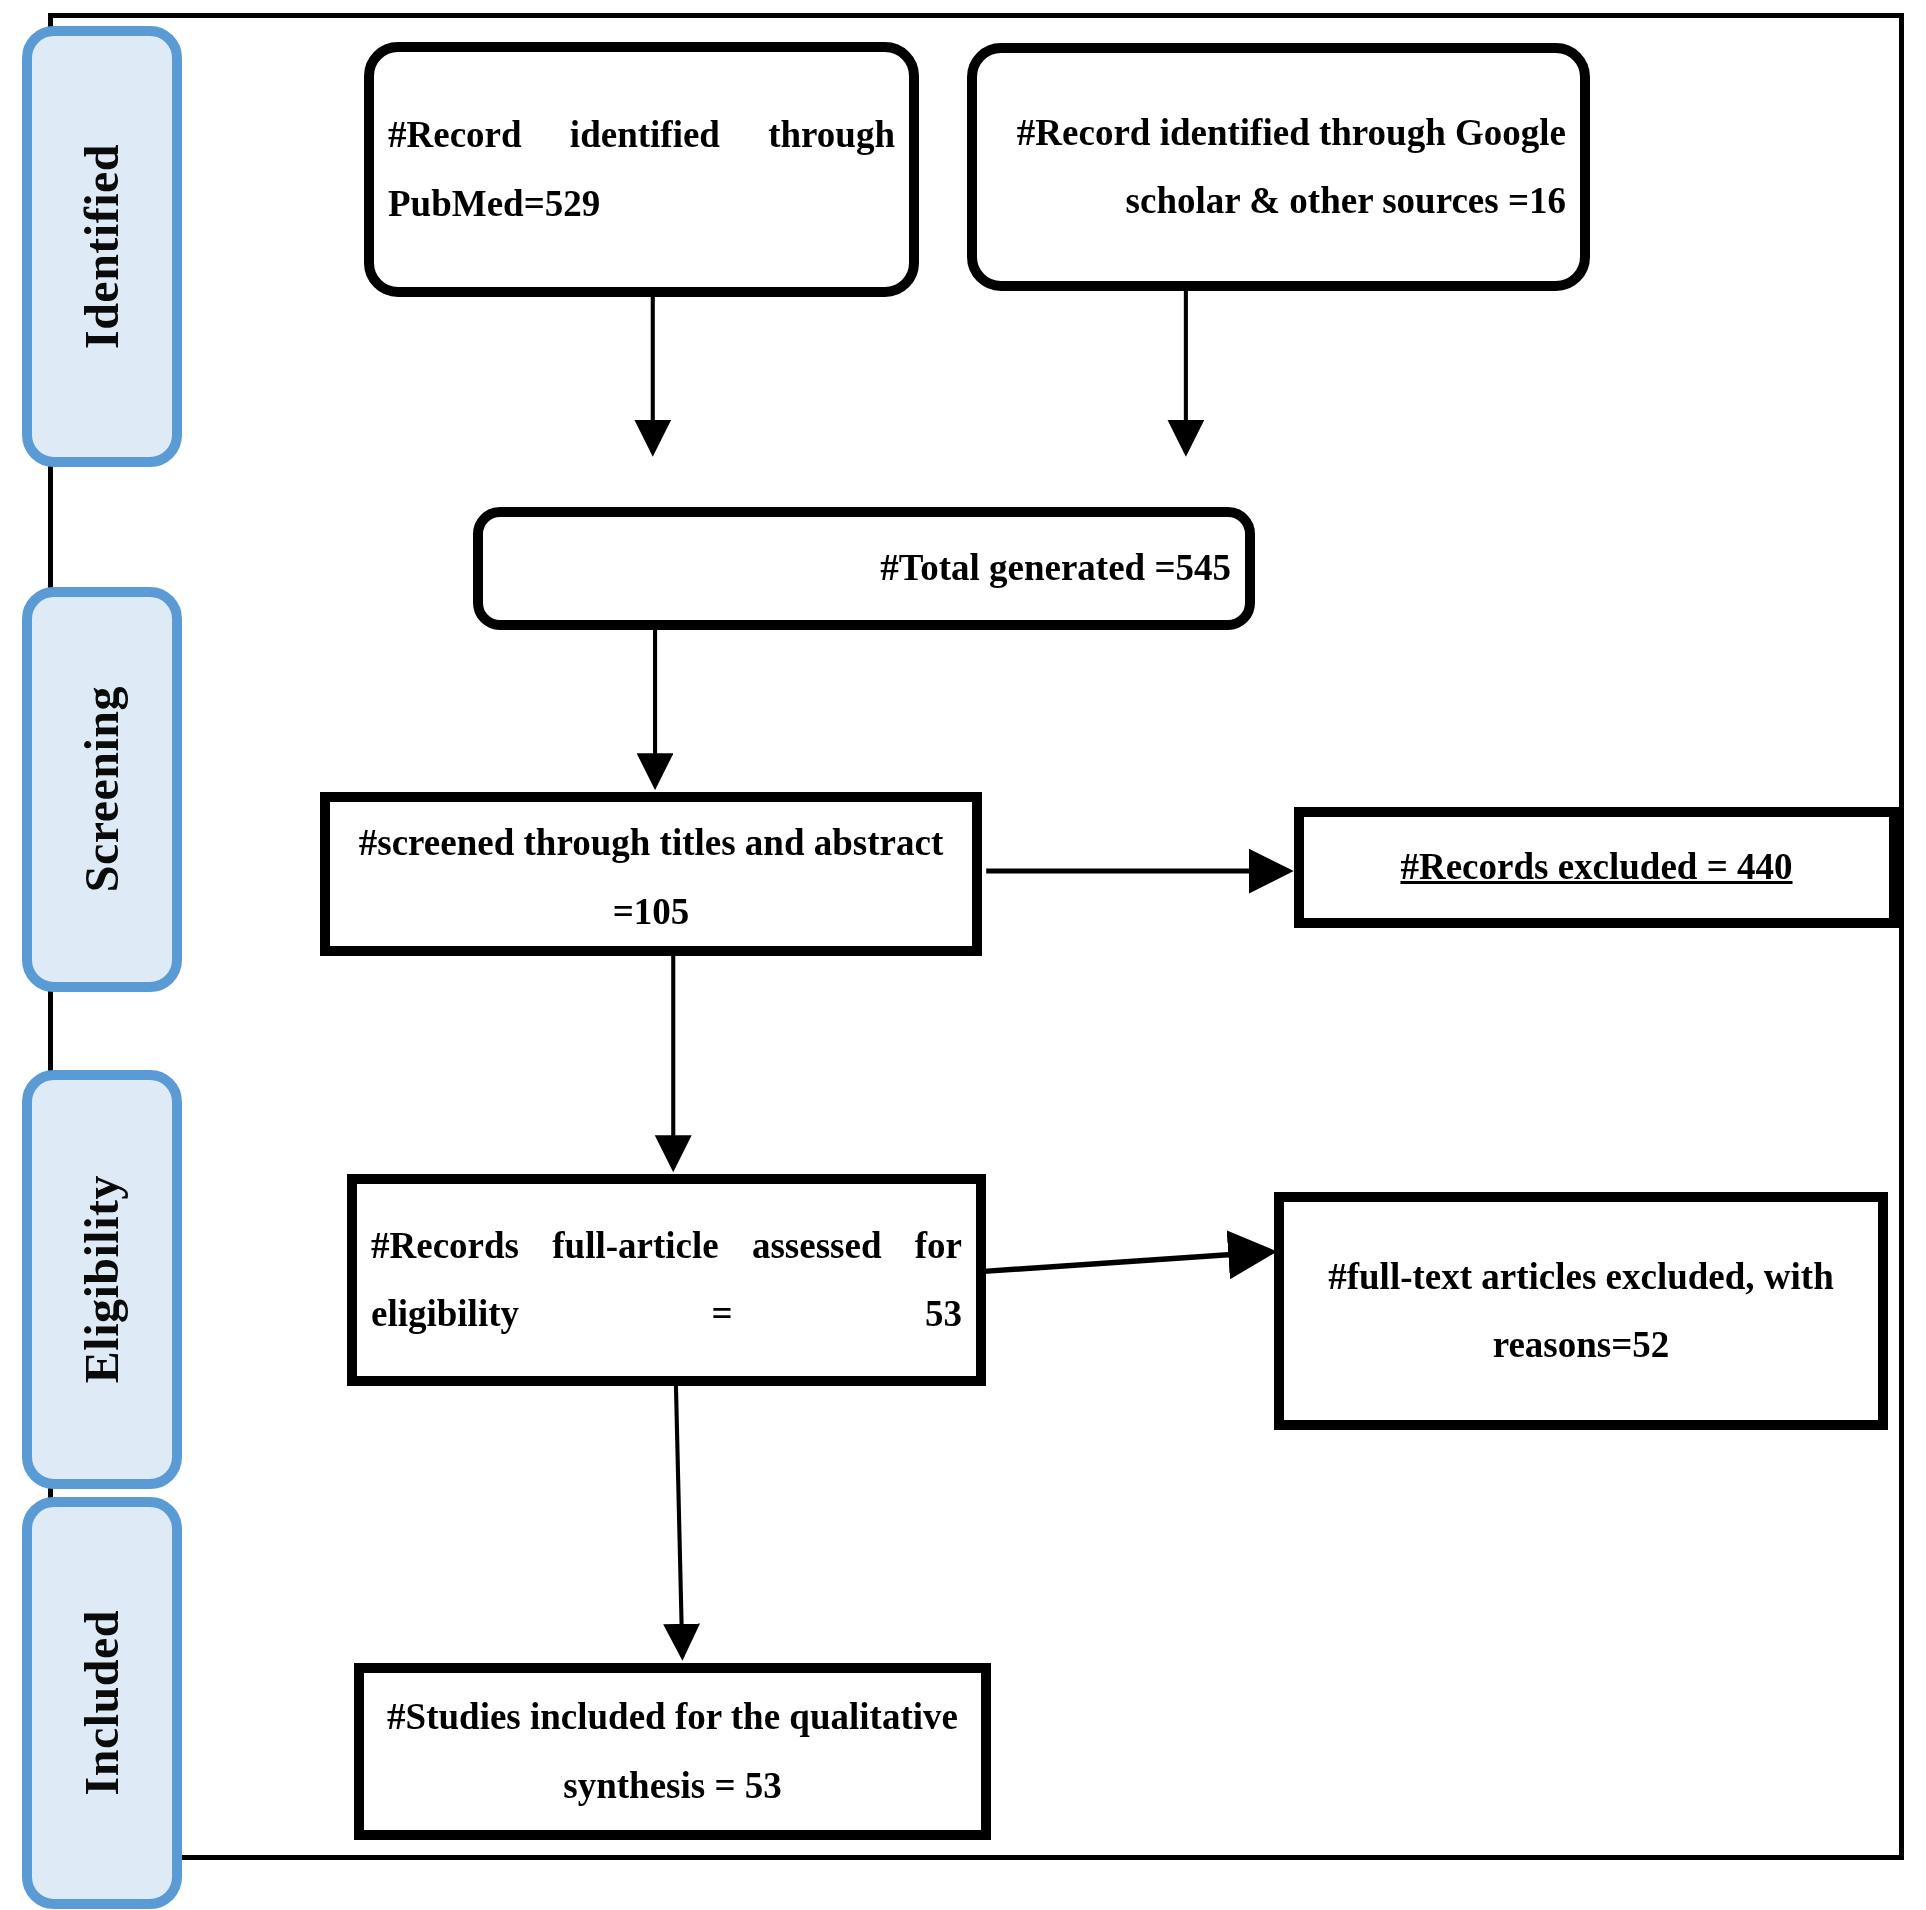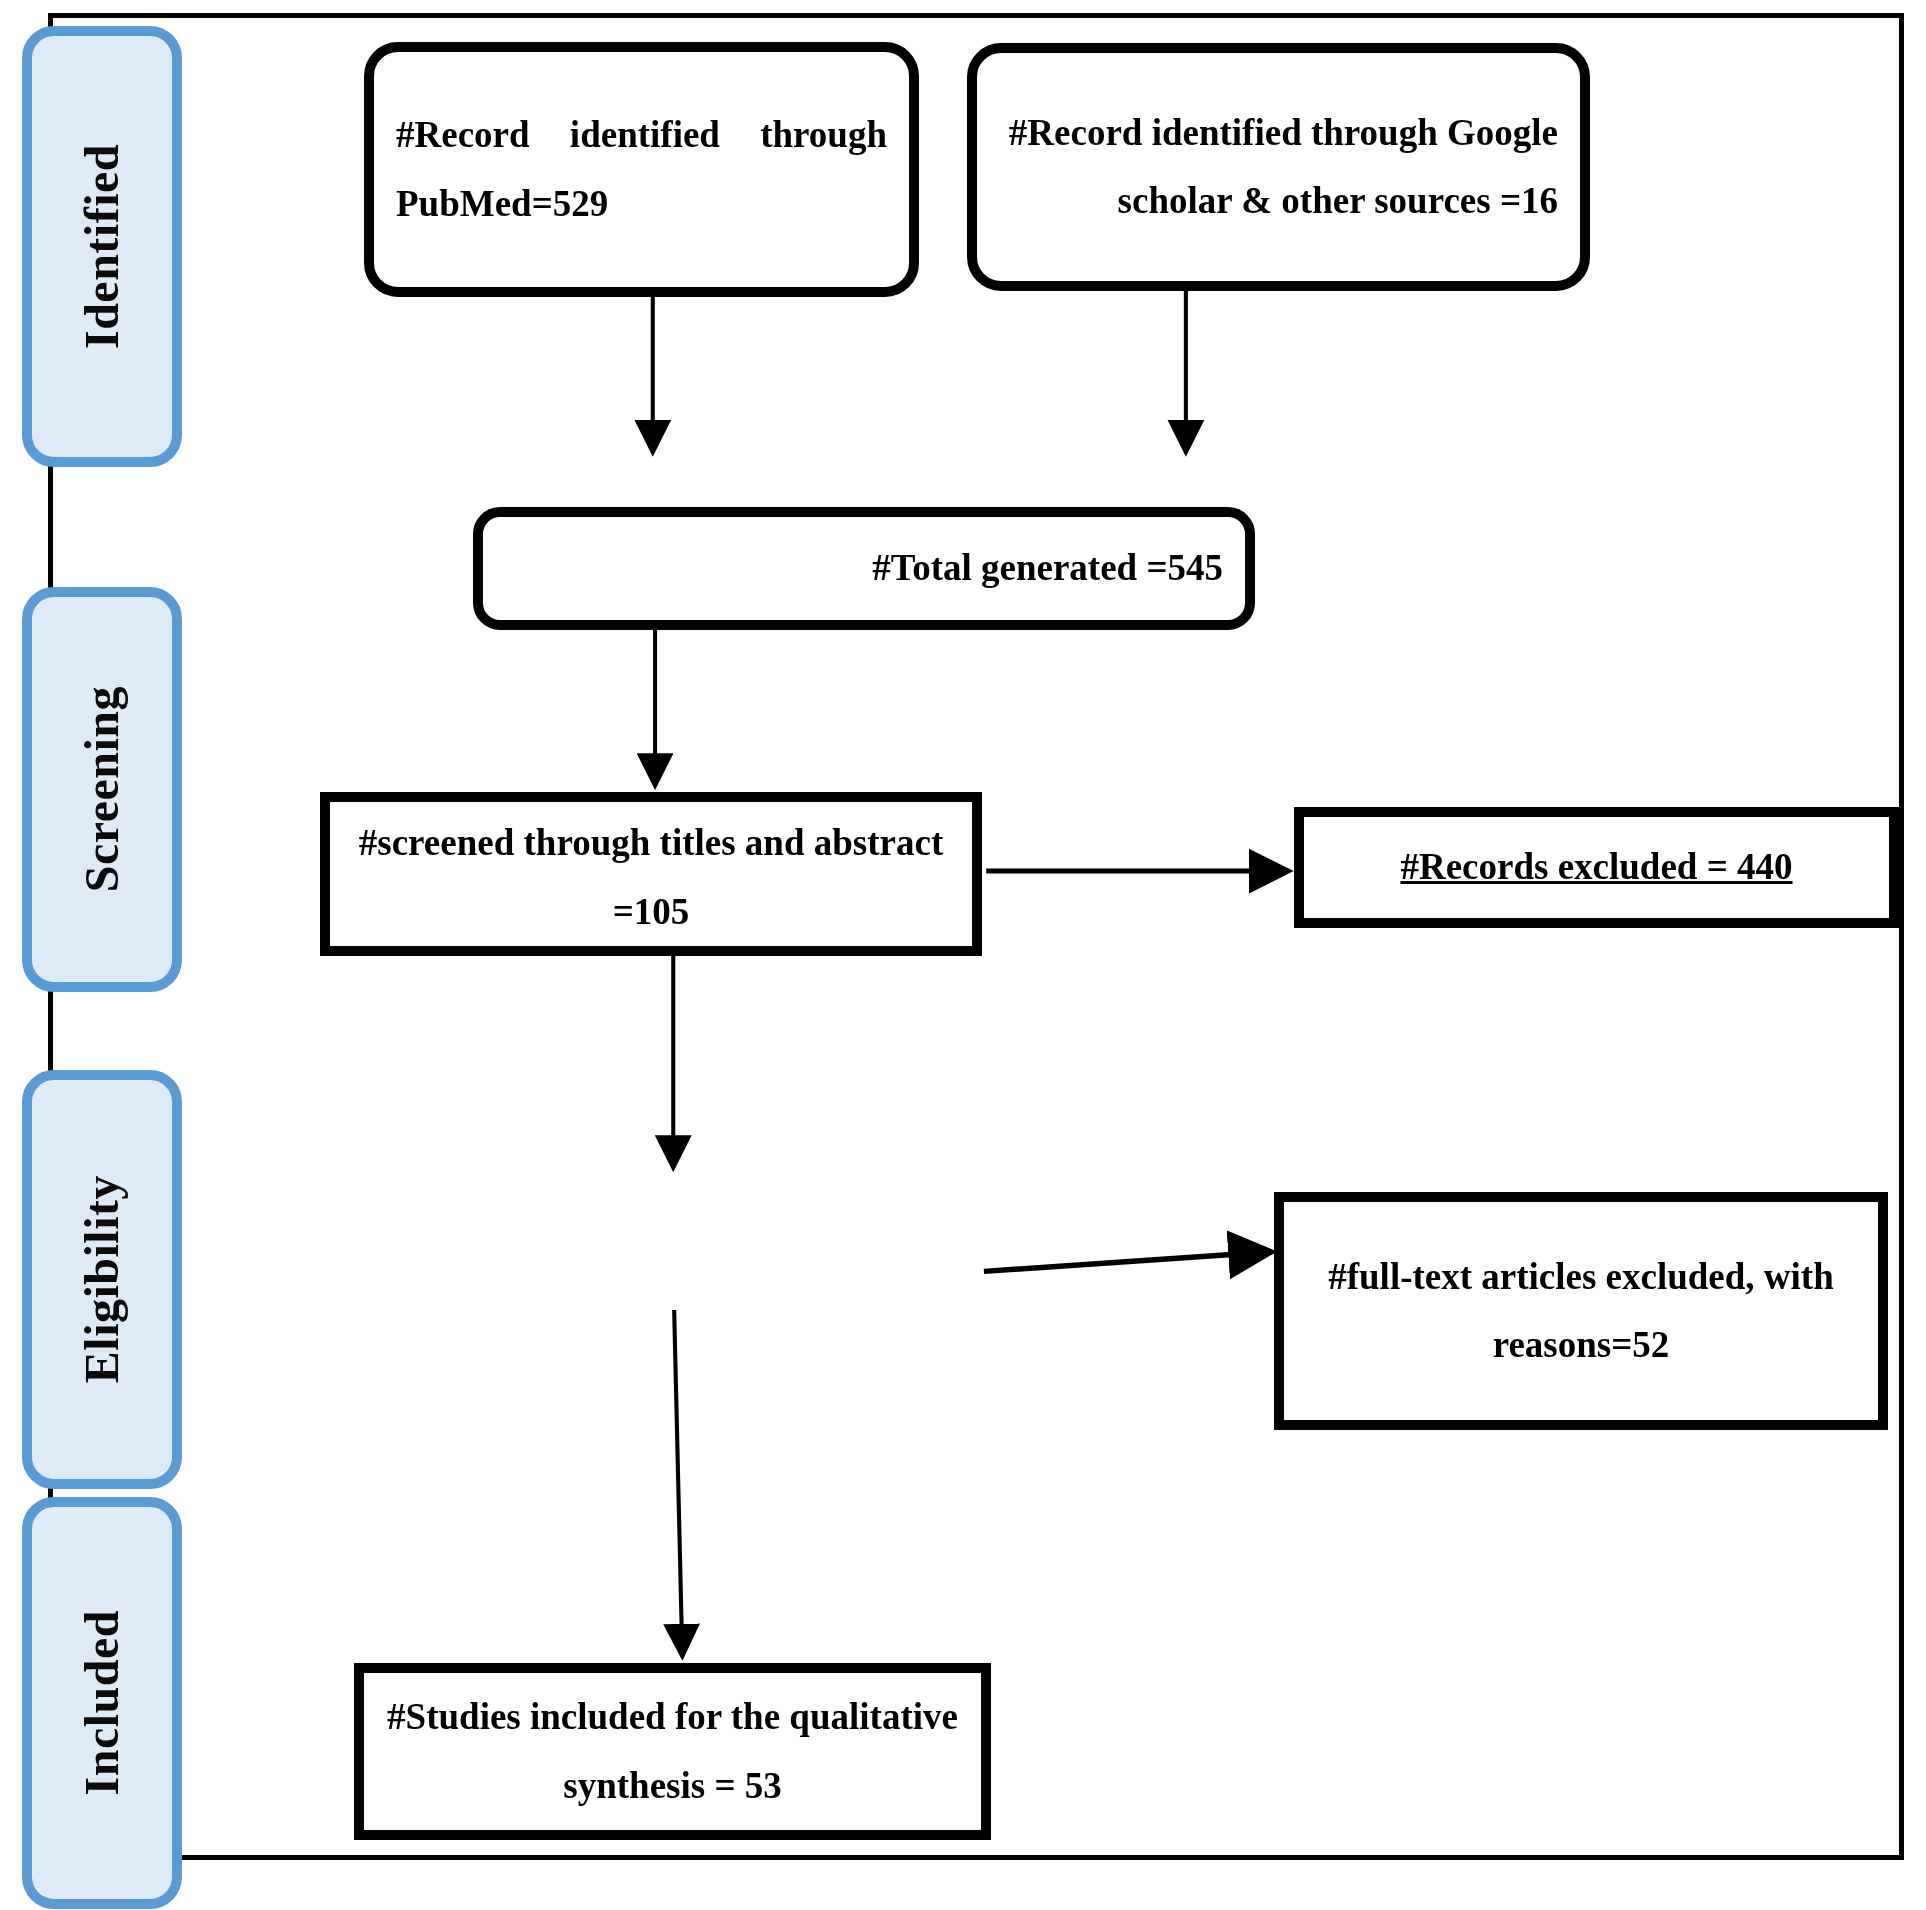--- a/index.html
+++ b/index.html
@@ -66,21 +66,21 @@
     display: flex;
     align-items: center;
     z-index: 3;
   }
   .flow-box .box-text {
     font-weight: bold;
     font-size: 37px;
     line-height: 1.85;
     color: #000000;
     width: 100%;
-    padding: 0 22px;
+    padding: 0 14px;
     box-sizing: border-box;
   }
   .txt-justify { text-align: justify; text-align-last: justify; }
   .txt-center  { text-align: center; }
   .txt-left    { text-align: right; }
 
   .rounded-lg  { border-radius: 34px; }
   .rounded-md  { border-radius: 27px; }
   .sharp       { border-radius: 0; }
 
@@ -162,20 +162,23 @@
   </div>
 
   <div class="flow-box sharp" id="box-screened">
     <div class="box-text txt-center">#screened through titles and abstract =105</div>
   </div>
 
   <div class="flow-box sharp" id="box-excluded">
     <div class="box-text txt-center">#Records excluded = 440</div>
   </div>
 
+  <div class="flow-box sharp" id="box-eligib">
+    <div class="box-text txt-justify">#Records full-article assessed for eligibility = 53</div>
+  </div>
 
   <div class="flow-box sharp" id="box-fulltext">
     <div class="box-text txt-center">#full-text articles excluded, with reasons=52</div>
   </div>
 
   <div class="flow-box sharp" id="box-included">
     <div class="box-text txt-center">#Studies included for the qualitative synthesis = 53</div>
   </div>
 
 </div>

